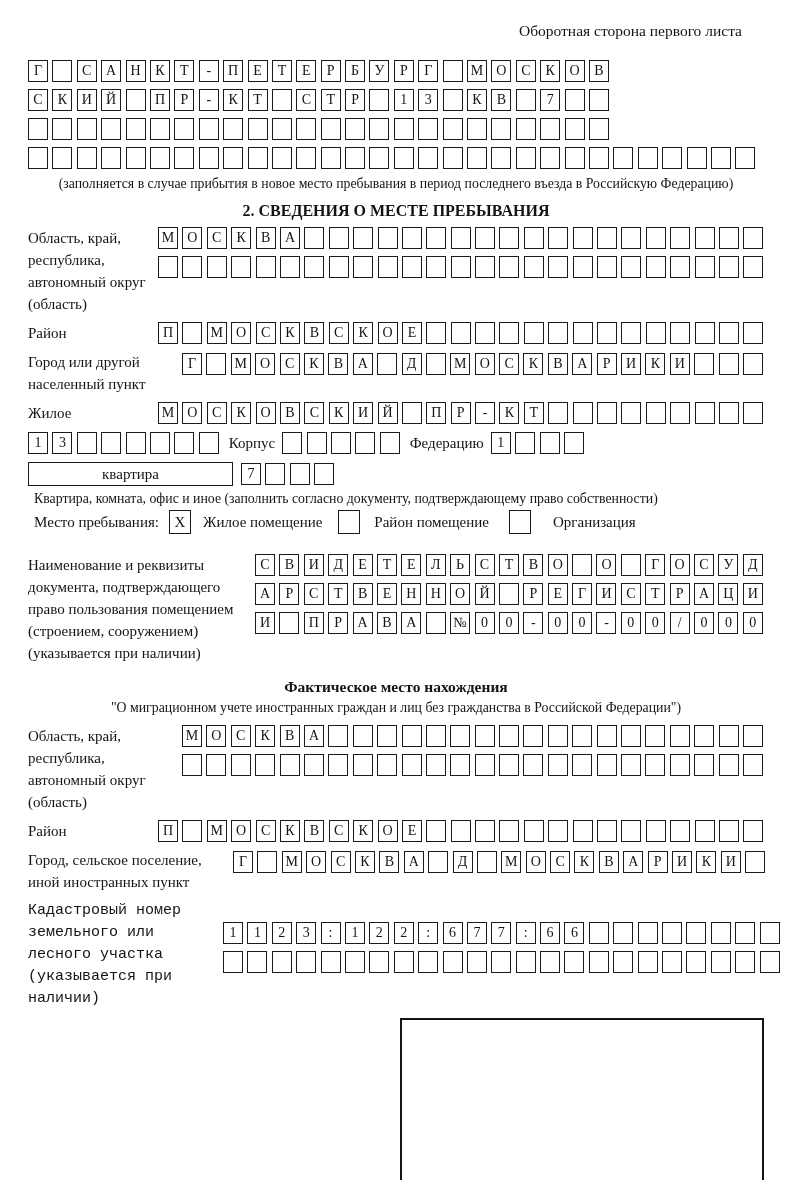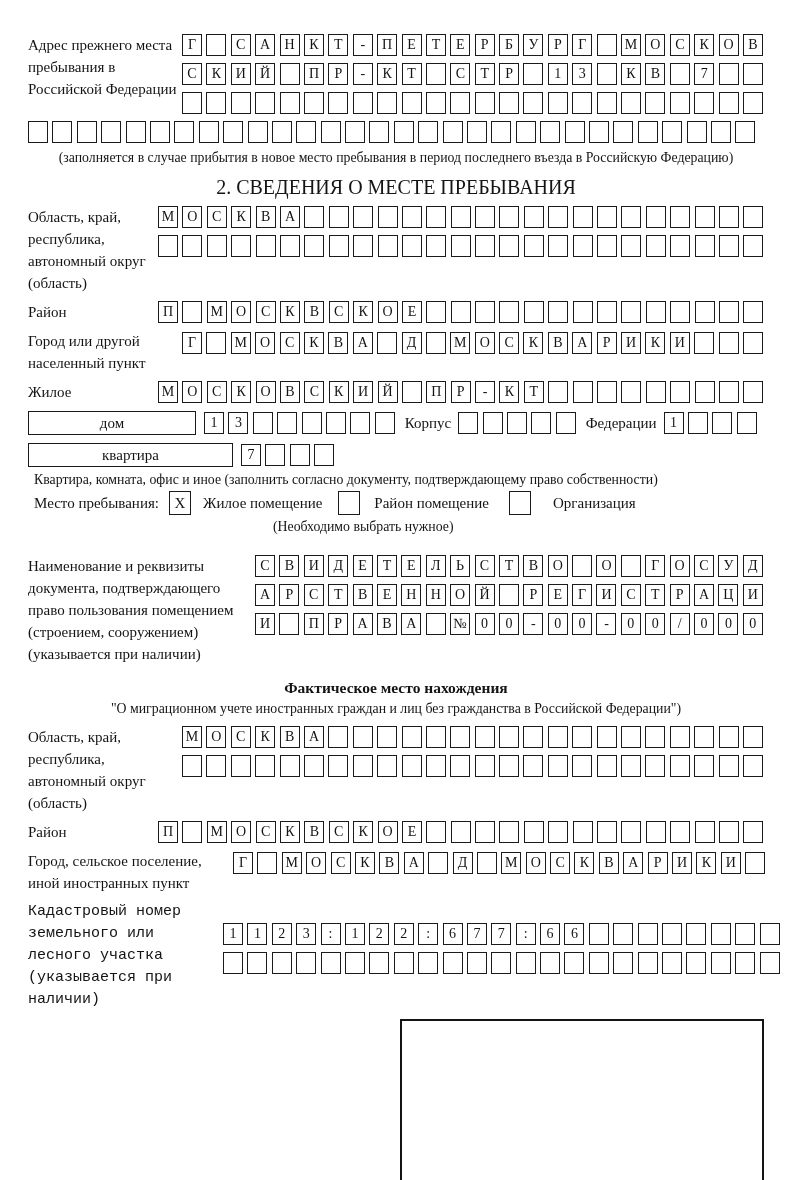--- a/index.html
+++ b/index.html
@@ -16,21 +16,21 @@
   .w205{width:205px;} .w195{width:195px;font-family:Liberation Mono, monospace;}
   .rows{display:flex;flex-direction:column;gap:7px;}
   .cellrow{display:flex;gap:4.4px;}
   .cell{
     width:20px;height:22px;box-sizing:border-box;border:1.6px solid #1b1b1b;
     display:flex;align-items:center;justify-content:center;
     font-size:14px;font-family:"Liberation Serif",serif;flex:0 0 auto;background:#fff;
   }
   .fullrow{margin-top:7px;}
   .note{text-align:center;font-size:13.8px;margin-top:6px;line-height:18px;}
-  .h2{text-align:center;font-weight:normal;font-size:20px;margin-top:9px;}
+  .h2{text-align:center;font-weight:bold;font-size:16px;margin-top:9px;}
   .caption{font-size:13.8px;margin:4px 0 2px 6px;line-height:18px;}
   .inline-row{display:flex;align-items:center;margin-top:8px;}
   .namebox{
     box-sizing:border-box;border:1.6px solid #1b1b1b;height:24px;
     display:flex;align-items:center;justify-content:center;font-size:15px;background:#fff;
   }
   .nb-house{width:168px;margin-right:8px;}
   .nb-apt{width:205px;margin-right:8px;}
   .sep-label{margin:0 7px 0 10px;font-size:15px;}
   .chk-row{display:flex;align-items:center;margin-top:2px;}
@@ -45,23 +45,23 @@
     margin:8px 0 0 372px;width:364px;height:172px;box-sizing:border-box;
     border:2px solid #141414;background:#fff;
   }
   .mt2{margin-top:2px;} .mt10{margin-top:20px;}
 </style>
 </head>
 <body>
 
 <div class="page">
 
+  <div class="doc-title">Оборотная сторона первого листа</div>
 
   <div class="field" style="margin-top:20px;">
-    <div class="label w154">Адрес прежнего места пребывания в Российской Федерации</div>
     <div class="rows">
       <div class="cellrow">
           <span class="cell">Г</span>
           <span class="cell"></span>
           <span class="cell">С</span>
           <span class="cell">А</span>
           <span class="cell">Н</span>
           <span class="cell">К</span>
           <span class="cell">Т</span>
           <span class="cell">-</span>
@@ -318,40 +318,39 @@
         <span class="cell"></span>
         <span class="cell"></span>
         <span class="cell"></span>
         <span class="cell"></span>
         <span class="cell"></span>
         <span class="cell"></span>
       </div>
   </div>
 
   <div class="inline-row">
-    <div class="namebox nb-house">дом</div>
     <div class="cellrow">
         <span class="cell">1</span>
         <span class="cell">3</span>
         <span class="cell"></span>
         <span class="cell"></span>
         <span class="cell"></span>
         <span class="cell"></span>
         <span class="cell"></span>
         <span class="cell"></span>
       </div>
     <div class="sep-label">Корпус</div>
     <div class="cellrow">
         <span class="cell"></span>
         <span class="cell"></span>
         <span class="cell"></span>
         <span class="cell"></span>
         <span class="cell"></span>
       </div>
-    <div class="sep-label">Федерации</div>
+    <div class="sep-label">Федерацию</div>
     <div class="cellrow">
         <span class="cell">1</span>
         <span class="cell"></span>
         <span class="cell"></span>
         <span class="cell"></span>
       </div>
   </div>
 
   <div class="inline-row">
     <div class="namebox nb-apt">квартира</div>
@@ -366,21 +365,20 @@
 
   <div class="chk-row">
     <span style="margin-left:6px;">Место пребывания:</span>
     <span class="chkbox" style="margin-left:10px;">X</span>
     <span style="margin-left:12px;">Жилое помещение</span>
     <span class="chkbox" style="margin-left:16px;"></span>
     <span style="margin-left:14px;">Район помещение</span>
     <span class="chkbox" style="margin-left:20px;"></span>
     <span style="margin-left:22px;">Организация</span>
   </div>
-  <div class="chk-note">(Необходимо выбрать нужное)</div>
 
   <div class="field mt10">
     <div class="label w227">Наименование и реквизиты документа, подтверждающего право пользования помещением (строением, сооружением) (указывается при наличии)</div>
     <div class="rows">
       <div class="cellrow">
           <span class="cell">С</span>
           <span class="cell">В</span>
           <span class="cell">И</span>
           <span class="cell">Д</span>
           <span class="cell">Е</span>

